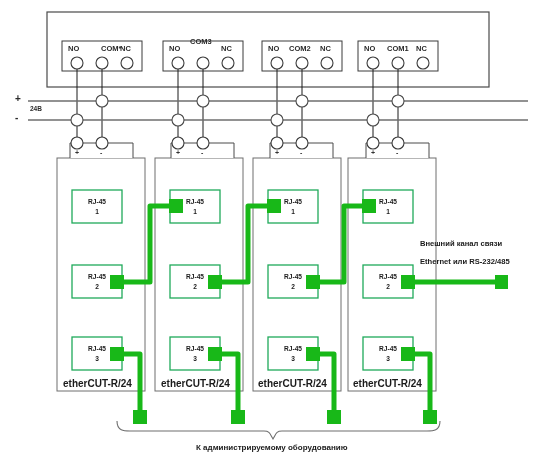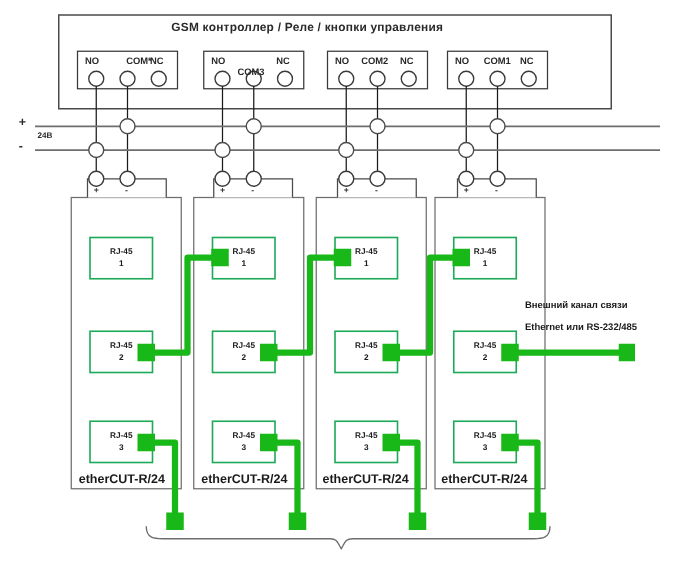--- a/index.html
+++ b/index.html
@@ -147,28 +147,27 @@
     <rect x="306" y="347" width="14" height="14" fill="#18b818"></rect>
     <rect x="401" y="347" width="14" height="14" fill="#18b818"></rect>
 
     <path d="M 117 421 C 117 431, 124 431, 130 431
              L 264 431 C 270 431, 270 434, 273 439
              C 276 434, 276 431, 282 431
              L 427 431 C 433 431, 440 431, 440 421" fill="none" stroke="#6e6e6e" stroke-width="1.1"></path>
 
   </svg>
 
-  <div class="lbl title" style="left:137px;top:18px;">GSM контроллер  /  Реле  /   кнопки управления</div>
 
   <div class="lbl term" style="left:68px;top:45px;">NO</div>
   <div class="lbl term" style="left:88px;top:45px;margin-left:13px;">COM*</div>
   <div class="lbl term" style="left:120px;top:45px;">NC</div>
 
   <div class="lbl term" style="left:169px;top:45px;">NO</div>
-  <div class="lbl term" style="left:190px;top:54px;">COM3</div>
+  <div class="lbl term" style="left:190px;top:38px;">COM3</div>
   <div class="lbl term" style="left:221px;top:45px;">NC</div>
 
   <div class="lbl term" style="left:268px;top:45px;">NO</div>
   <div class="lbl term" style="left:289px;top:45px;">COM2</div>
   <div class="lbl term" style="left:320px;top:45px;">NC</div>
 
   <div class="lbl term" style="left:364px;top:45px;">NO</div>
   <div class="lbl term" style="left:387px;top:45px;">COM1</div>
   <div class="lbl term" style="left:416px;top:45px;">NC</div>
 
@@ -214,14 +213,15 @@
   <div class="lbl rjlbl" style="left:363px;top:356px;width:50px;">3</div>
 
   <div class="lbl devname" style="left:63px;top:379px;">etherCUT-R/24</div>
   <div class="lbl devname" style="left:161px;top:379px;">etherCUT-R/24</div>
   <div class="lbl devname" style="left:258px;top:379px;">etherCUT-R/24</div>
   <div class="lbl devname" style="left:353px;top:379px;">etherCUT-R/24</div>
 
   <div class="lbl note" style="left:420px;top:240px;width:118px;">Внешний канал связи</div>
   <div class="lbl note" style="left:420px;top:258px;width:118px;">Ethernet или RS-232/485</div>
 
+  <div class="lbl caption" style="left:196px;top:444px;">К администрируемому оборудованию</div>
 
 </div>
 
 </body></html>

